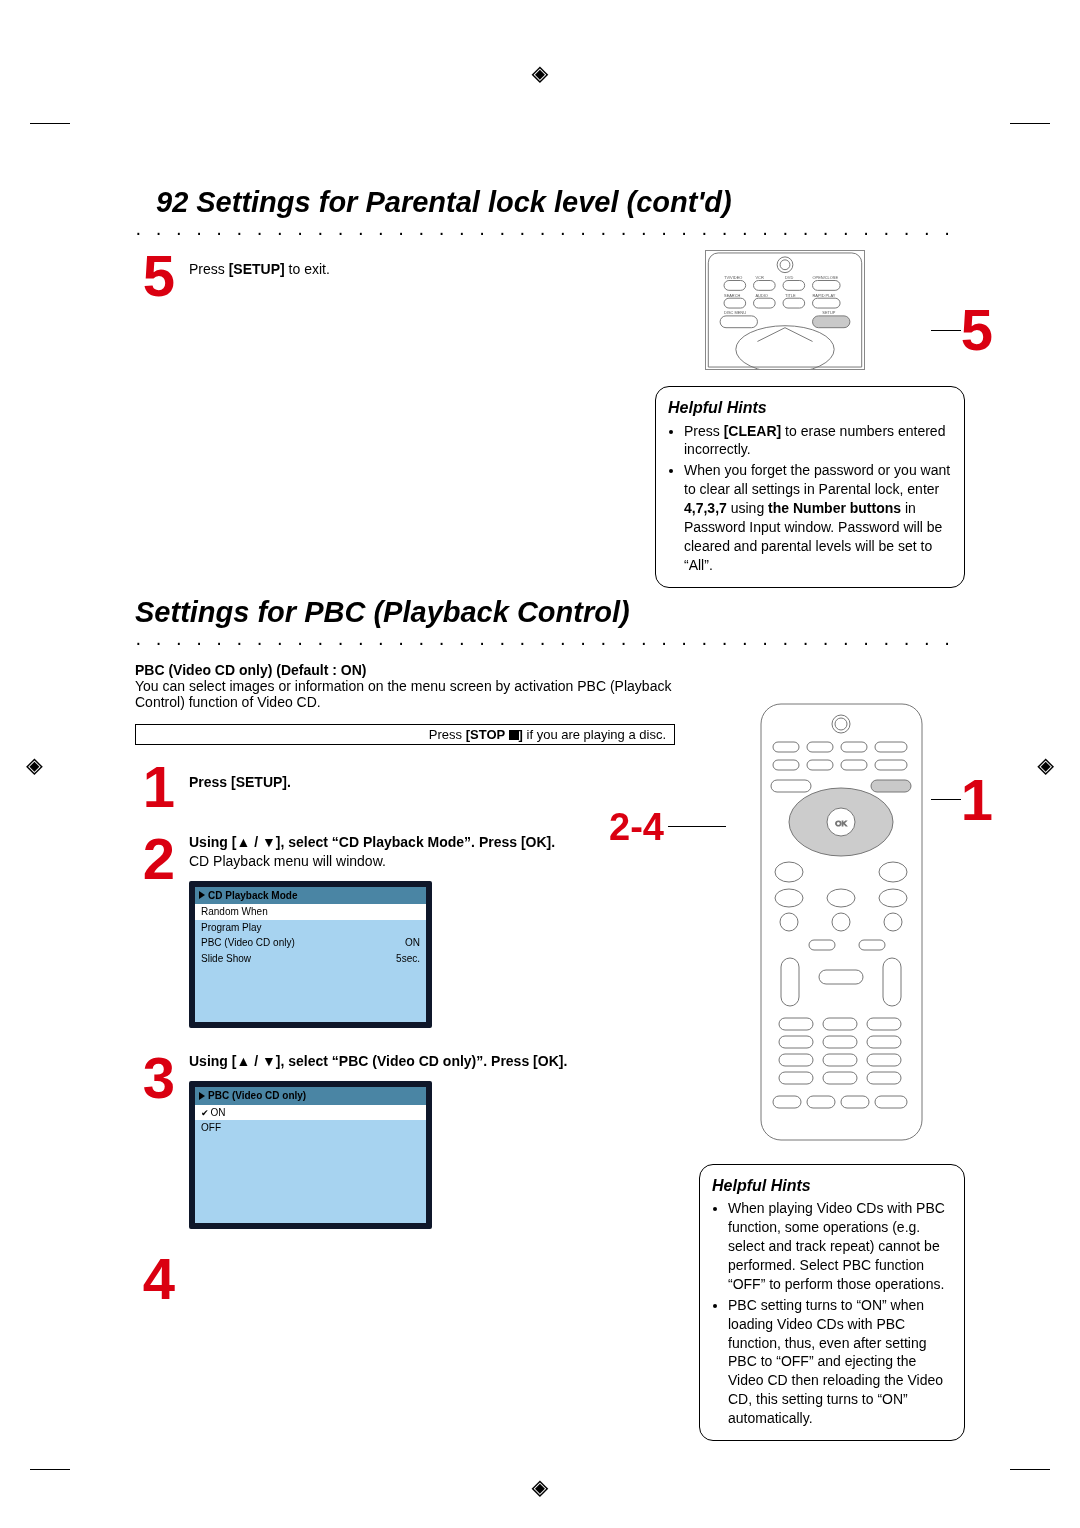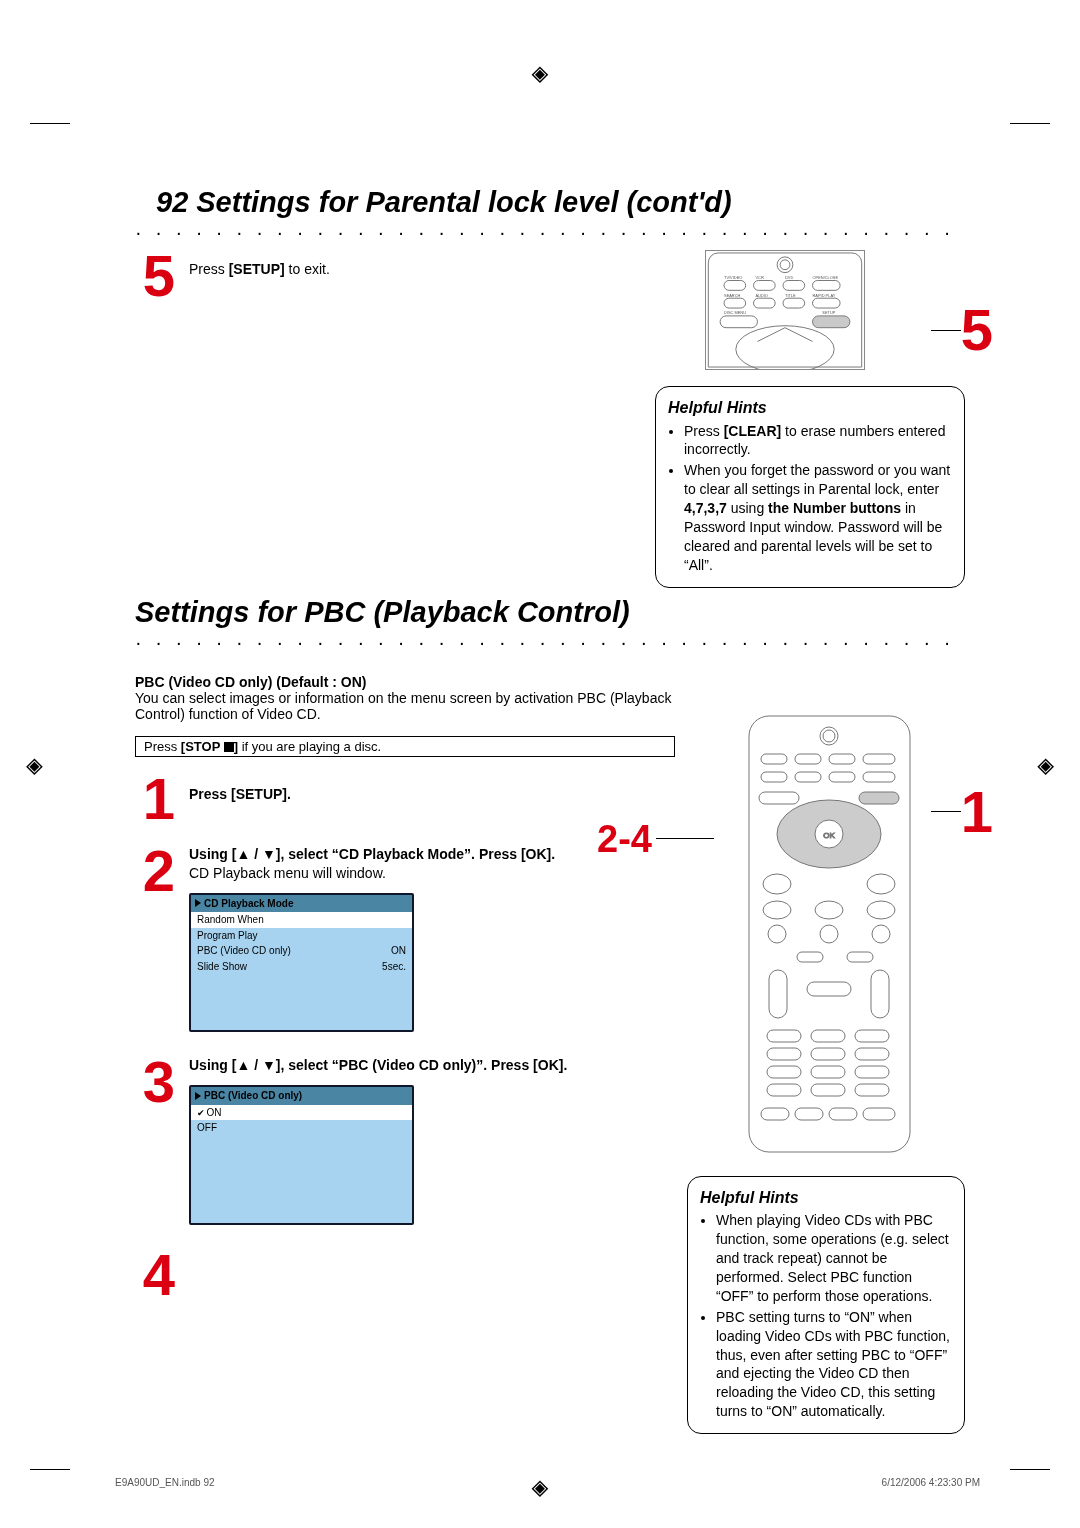--- a/index.html
+++ b/index.html
@@ -45,21 +45,21 @@
     border: 1px solid #000; border-radius: 14px; padding: 10px 12px;
     font-size: 14px; line-height: 1.35;
   }
   .helpful-title {
     font-style: italic; font-weight: bold; font-size: 16px; margin-bottom: 3px;
   }
   .helpful-box ul { margin: 0; padding-left: 16px; }
   .helpful-box li { margin-bottom: 2px; }
   .section2-title { font-style: italic; font-weight: bold; font-size: 29px; margin-top: 8px; }
   .osd-box {
-    background: #a7d3f0; border: 2px solid #0f172a; width: 225px;
+    background: #a7d3f0; border: 6px solid #0f172a; width: 243px;
     font-size: 10px; color: #000; border-radius: 2px;
   }
   .osd-title {
     background: #4a85a4; color: #000; font-weight: bold; padding: 2px 4px;
     display: flex; align-items: center; gap: 3px;
   }
   .osd-title .tri { width: 0; height: 0; border-left: 6px solid #000;
     border-top: 4px solid transparent; border-bottom: 4px solid transparent;
     display: inline-block; }
   .osd-row { display: flex; justify-content: space-between; padding: 1px 6px; }
@@ -160,27 +160,27 @@
               <span>When you forget the password or you want to clear all settings in Parental lock, enter </span><b>4,7,3,7</b><span> using </span><b>the Number buttons</b><span> in Password Input window. Password will be cleared and parental levels will be set to “All”.</span>
             </li>
           </ul>
         </div>
       </div>
     </div>
 
     <div class="section2-title">Settings for PBC (Playback Control)</div>
     <div class="dots">· · · · · · · · · · · · · · · · · · · · · · · · · · · · · · · · · · · · · · · · · · · · · · · · · · · · · · · · · · · · · · · · · · · · · · · · · · · · · · · · · · · · · · · ·</div>
 
-    <div style="display:flex; gap:12px; margin-top:20px;">
+    <div style="display:flex; gap:24px; margin-top:8px;">
       <div style="width:540px;">
         <div style="font-size:14px;">
           <b>PBC (Video CD only) (Default : ON)</b><br>
           <span>You can select images or information on the menu screen by activation PBC (Playback Control) function of Video CD.</span>
         </div>
-        <div class="note-frame" style="margin-top:14px;">
+        <div class="note-frame" style="margin-top:14px;text-align:right;">
           <span>Press </span><b>[STOP </b><span class="small-stop"></span><b>]</b><span> if you are playing a disc.</span>
         </div>
 
         <div class="step-row" style="margin-top:16px;">
           <div class="stepnum">1</div>
           <div class="step-body" style="padding-top:12px;"><b>Press [SETUP].</b></div>
         </div>
 
         <div class="step-row" style="margin-top:20px;">
           <div class="stepnum">2</div>
@@ -316,17 +316,13 @@
           <ul>
             <li>When playing Video CDs with PBC function, some operations (e.g. select and track repeat) cannot be performed. Select PBC function “OFF” to perform those operations.</li>
             <li>PBC setting turns to “ON” when loading Video CDs with PBC function, thus, even after setting PBC to “OFF” and ejecting the Video CD then reloading the Video CD, this setting turns to “ON” automatically.</li>
           </ul>
         </div>
       </div>
     </div>
 
   </div>
 
-  <div class="footer">
-    <span>E9A90UD_EN.indb   92</span>
-    <span>6/12/2006   4:23:30 PM</span>
-  </div>
 </div>
 
 </body></html>

